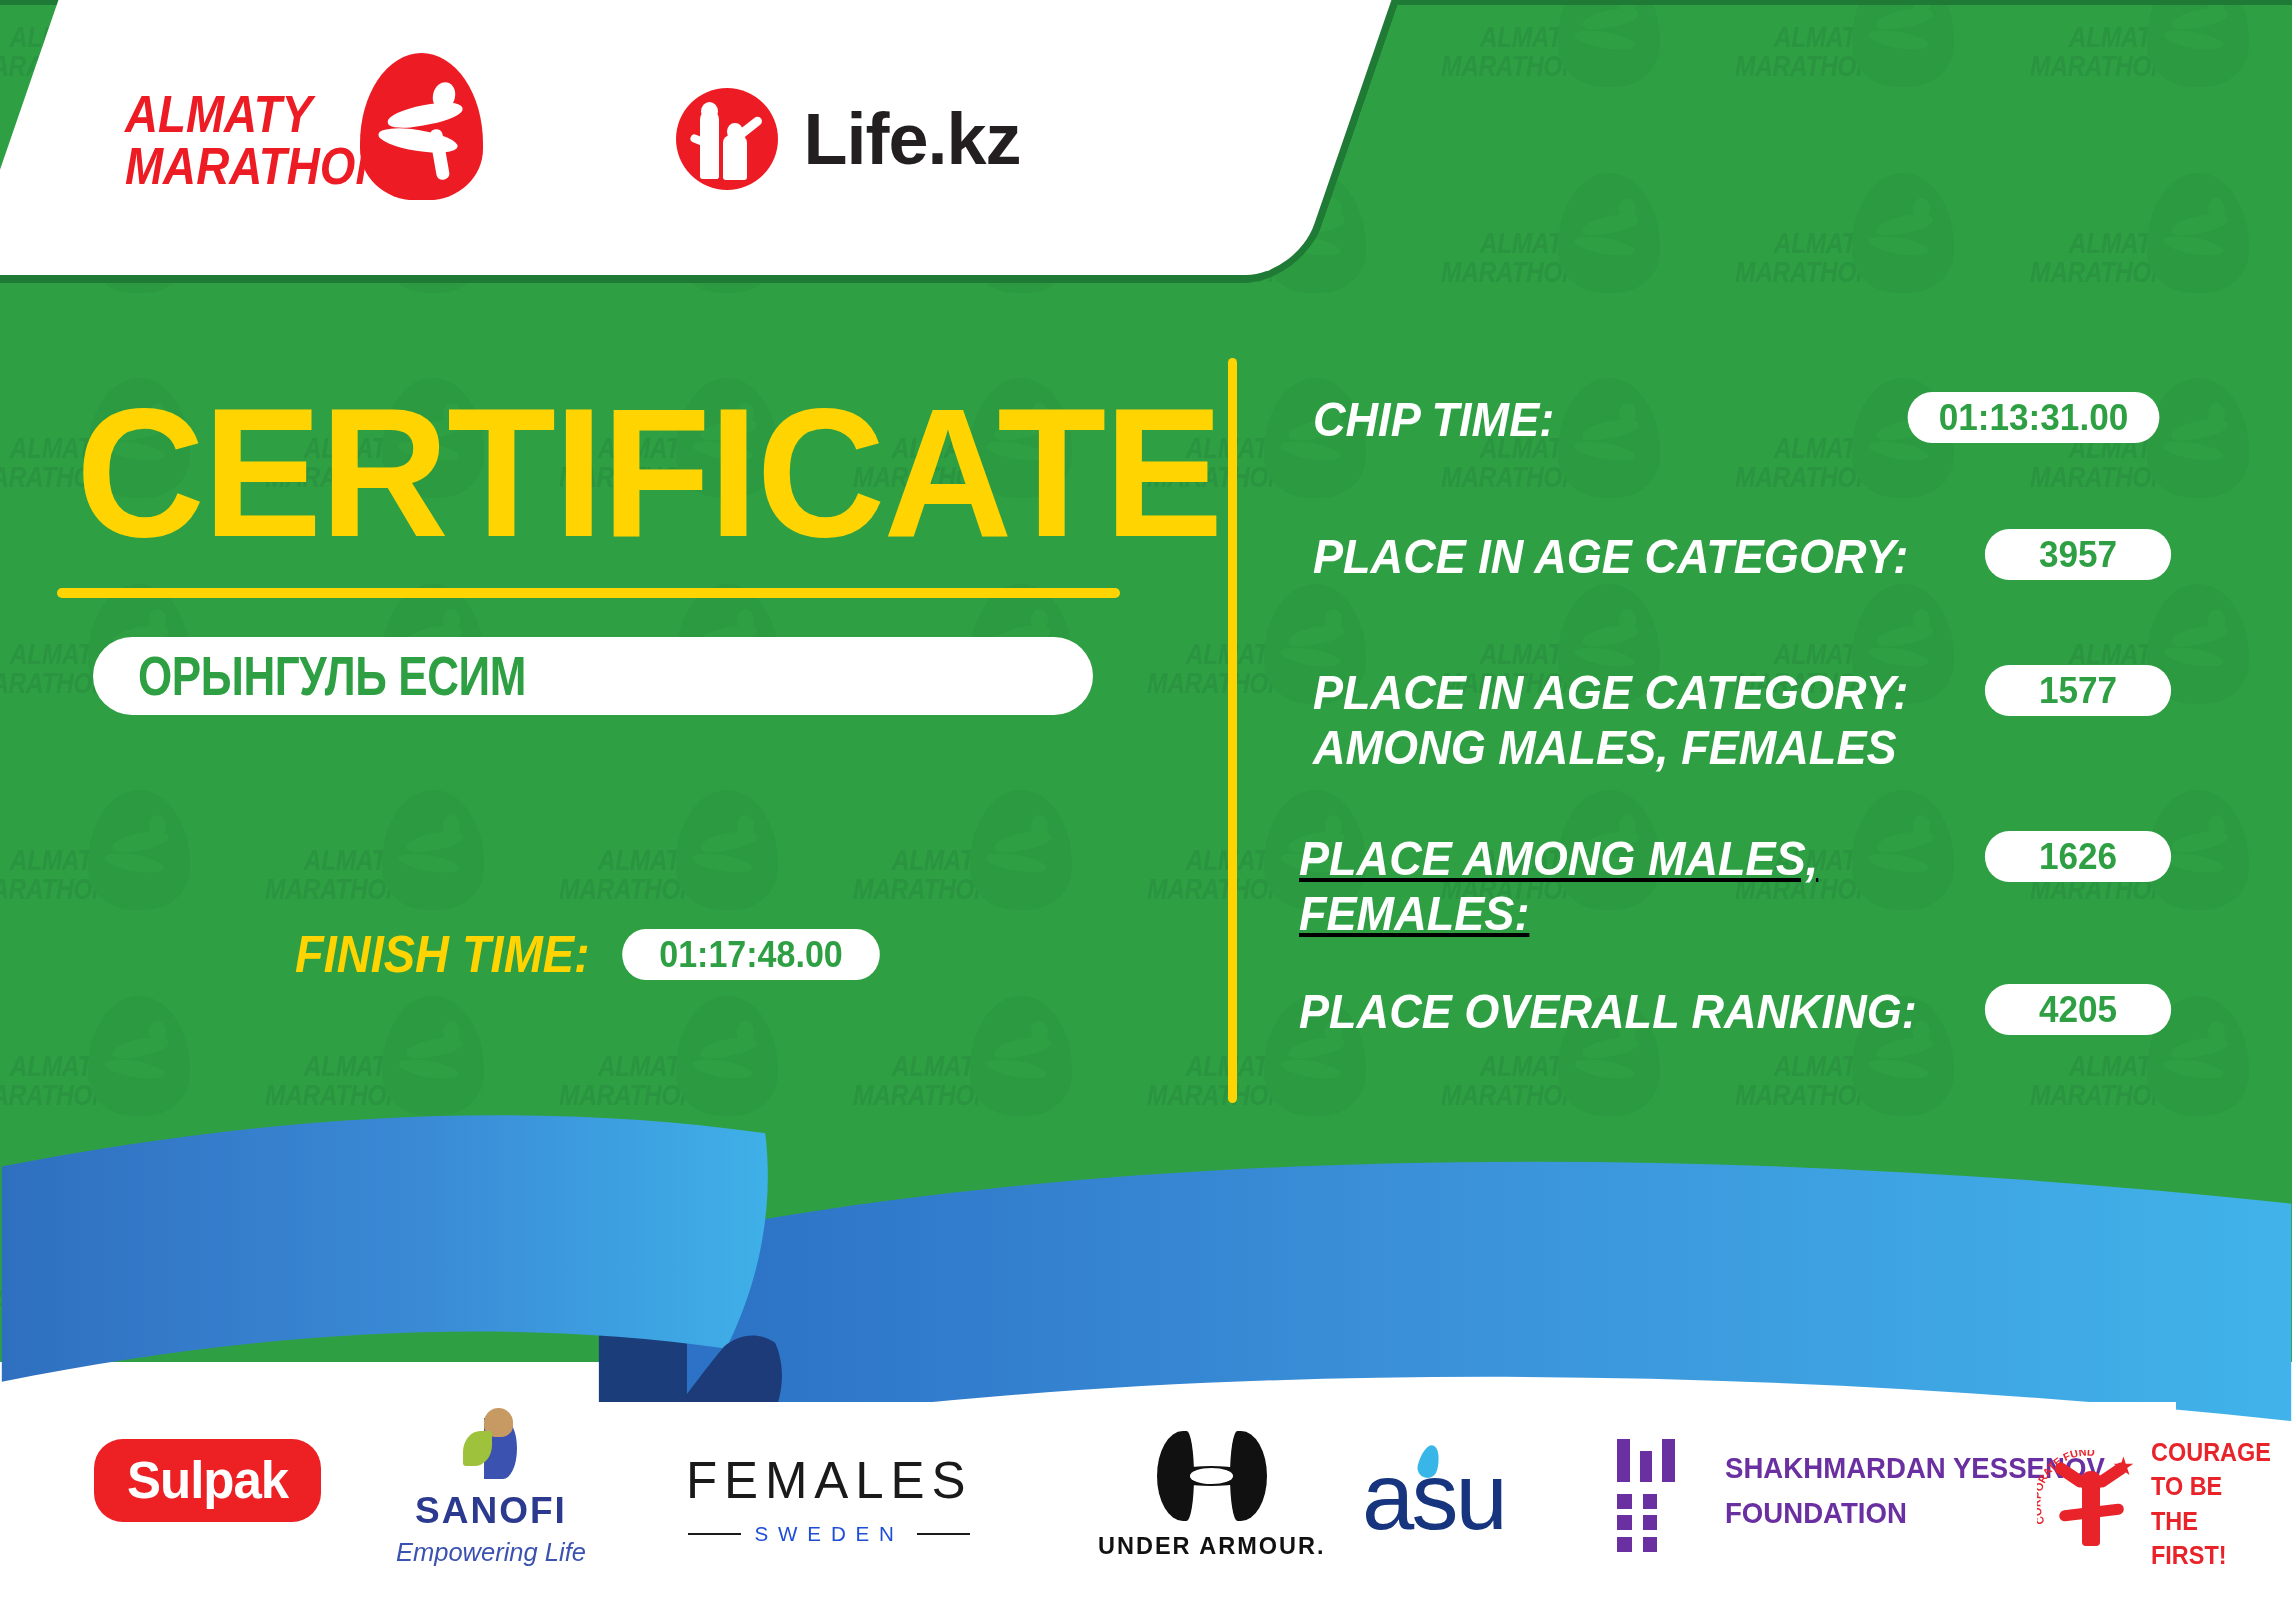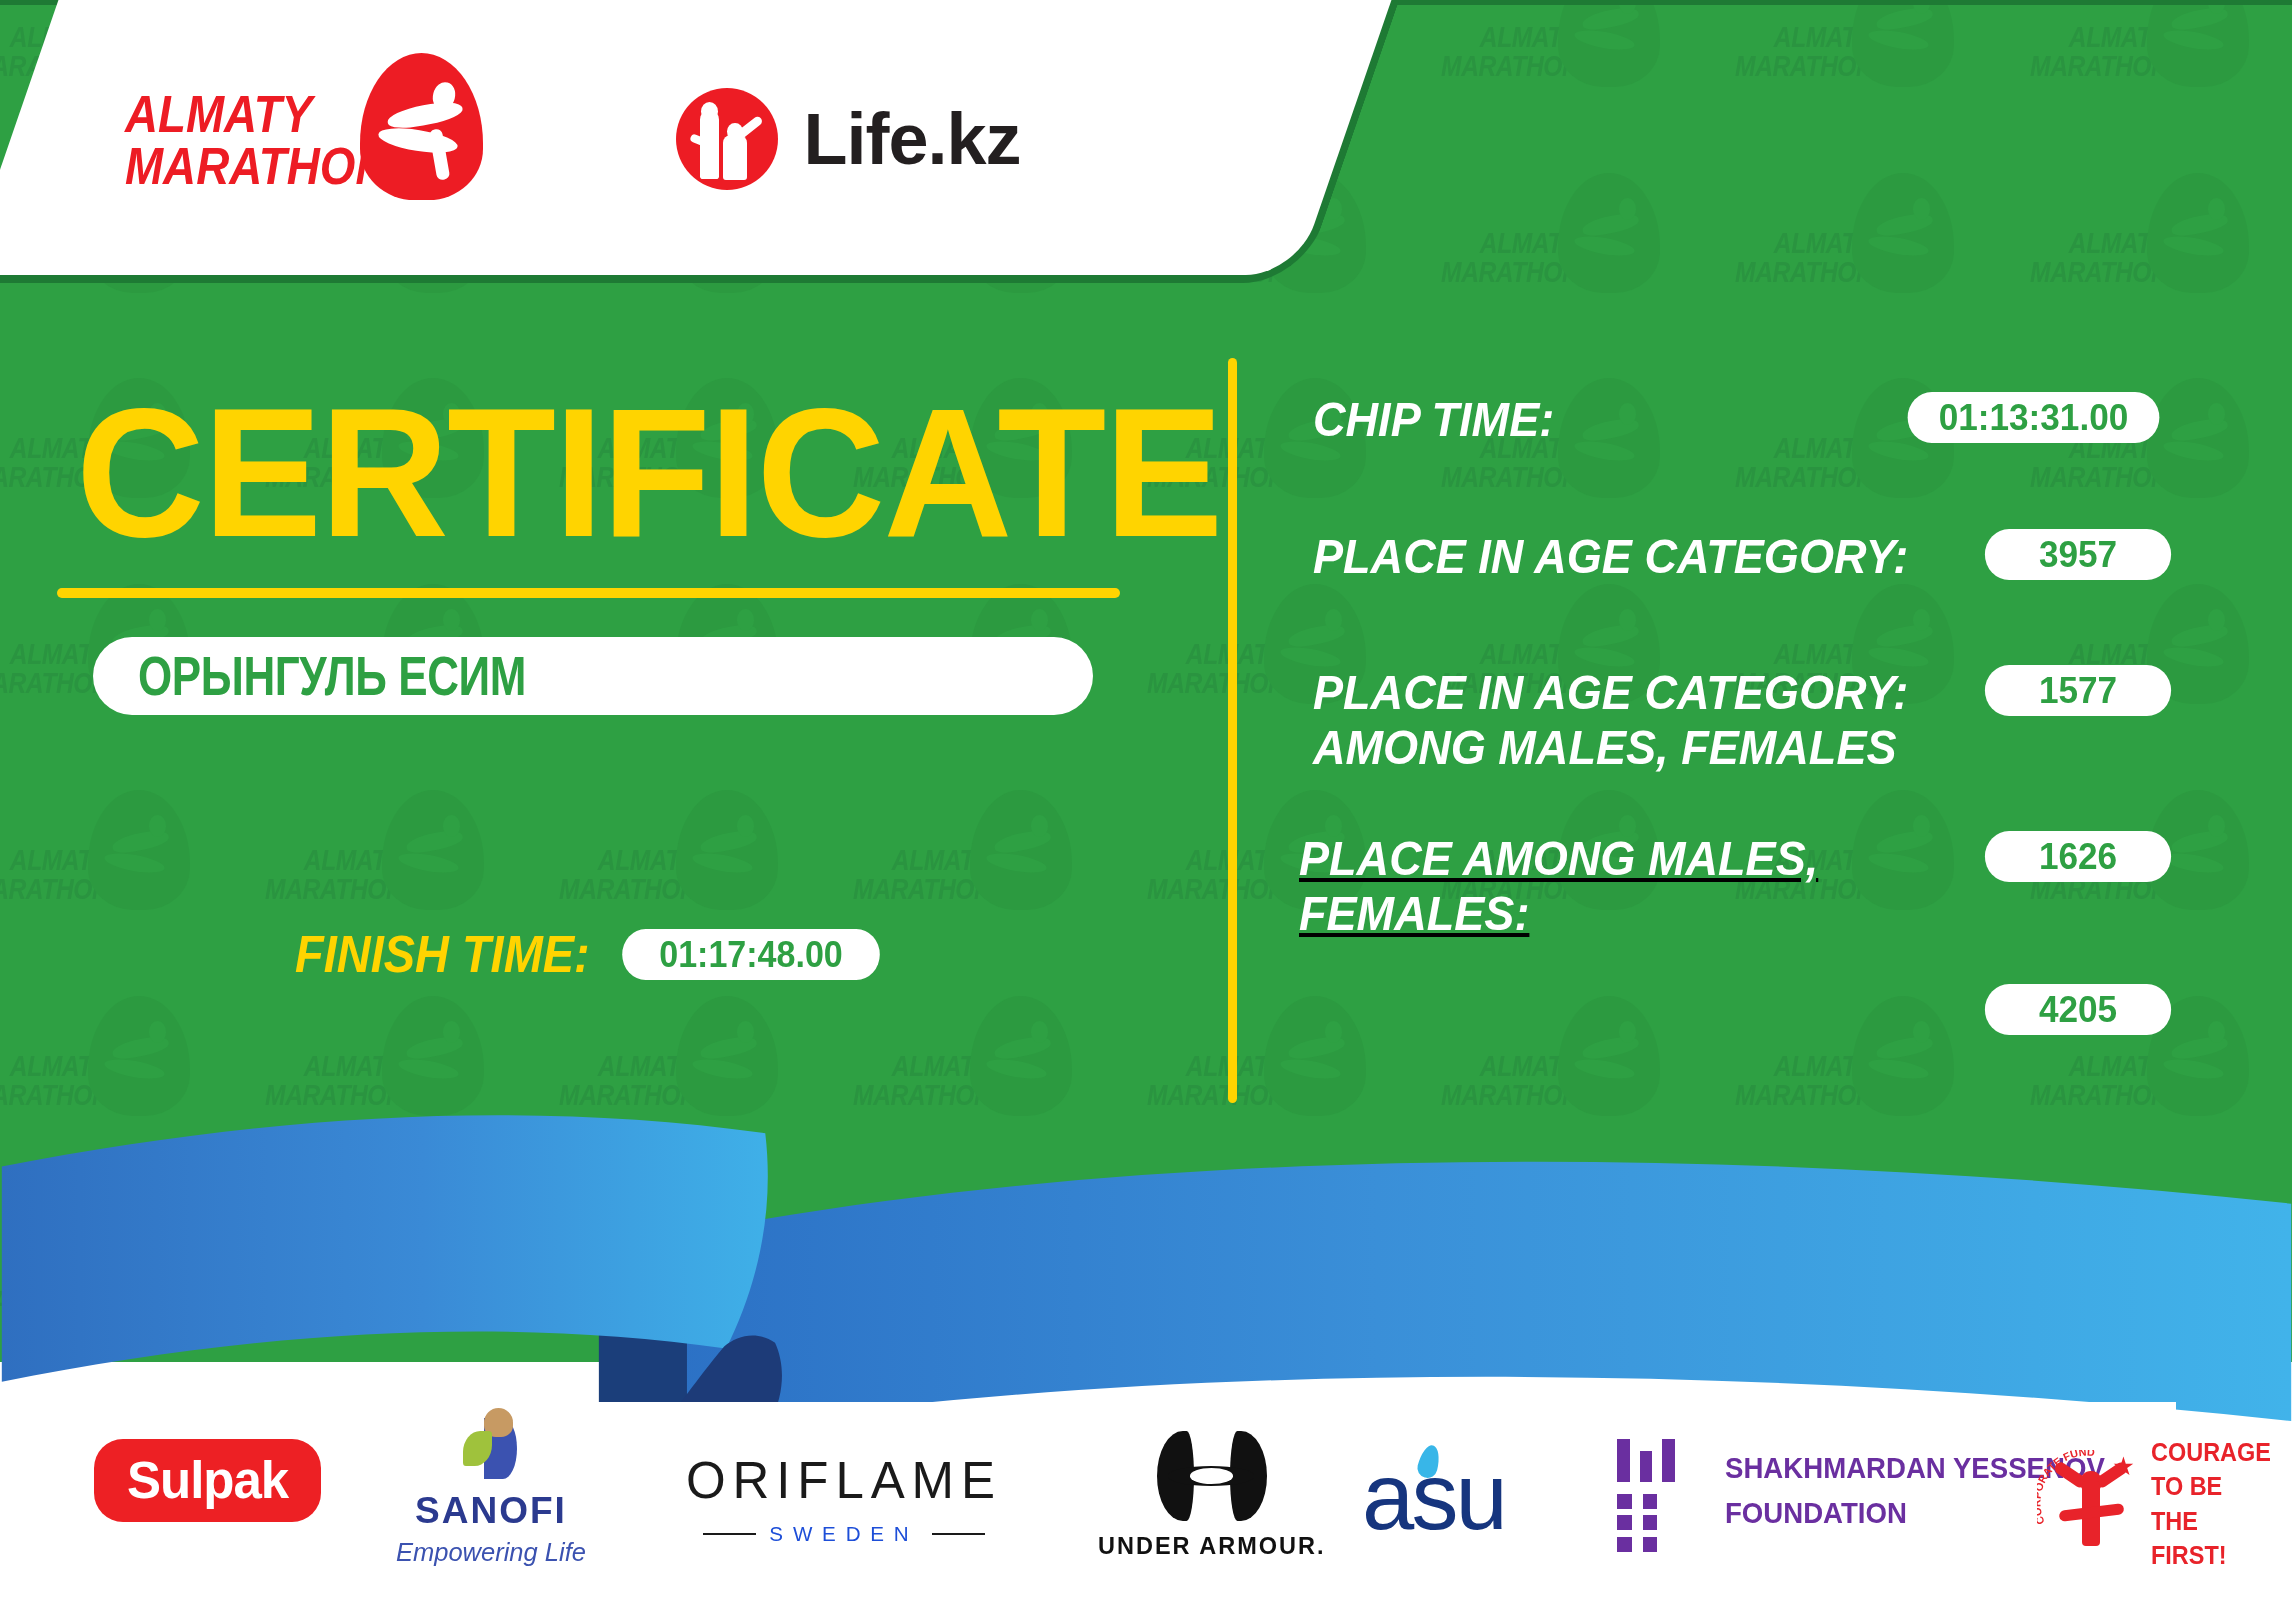--- a/index.html
+++ b/index.html
@@ -634,20 +634,23 @@
 AMONG MALES, FEMALES</div>
   </div>
   <div class="rpill" style="left:1980px;top:665px;width:196px;">1577</div>
 
   <div class="rrow" style="left:1299px;top:831px;width:745px;text-decoration:underline;">
     <div class="rlabel">PLACE AMONG MALES,
 FEMALES:</div>
   </div>
   <div class="rpill" style="left:1980px;top:831px;width:196px;">1626</div>
 
+  <div class="rrow" style="left:1299px;top:984px;width:784px;">
+    <div class="rlabel">PLACE OVERALL RANKING:</div>
+  </div>
   <div class="rpill" style="left:1980px;top:984px;width:196px;">4205</div>
 
   <div class="ribbon-wrap">
     <svg class="ribbon-svg" width="2293" height="323" viewBox="0 0 2339 330">
       <defs>
         <linearGradient id="gA" x1="0" y1="0" x2="1" y2="0">
           <stop offset="0" stop-color="#2f6fc0"></stop>
           <stop offset="0.55" stop-color="#3a8ad6"></stop>
           <stop offset="1" stop-color="#3fb0e8"></stop>
         </linearGradient>
@@ -679,21 +682,21 @@
       <div class="sanofi-mark">
         <div class="sm-blue"></div>
         <div class="sm-tan"></div>
         <div class="sm-green"></div>
       </div>
       <div class="sanofi-txt">SANOFI</div>
       <div class="sanofi-sub">Empowering Life</div>
     </div>
 
     <div class="sp" style="left:686px;top:49px;">
-      <div class="oriflame-txt">ORIFLAME</div>
+      <div class="oriflame-txt">FEMALES</div>
       <div class="oriflame-sub">
         <span class="ln"></span>
         <span class="sw">SWEDEN</span>
         <span class="ln"></span>
       </div>
     </div>
 
     <div class="sp" style="left:1098px;top:29px;">
       <div class="ua-mark">
         <div class="ua-bar"></div>

